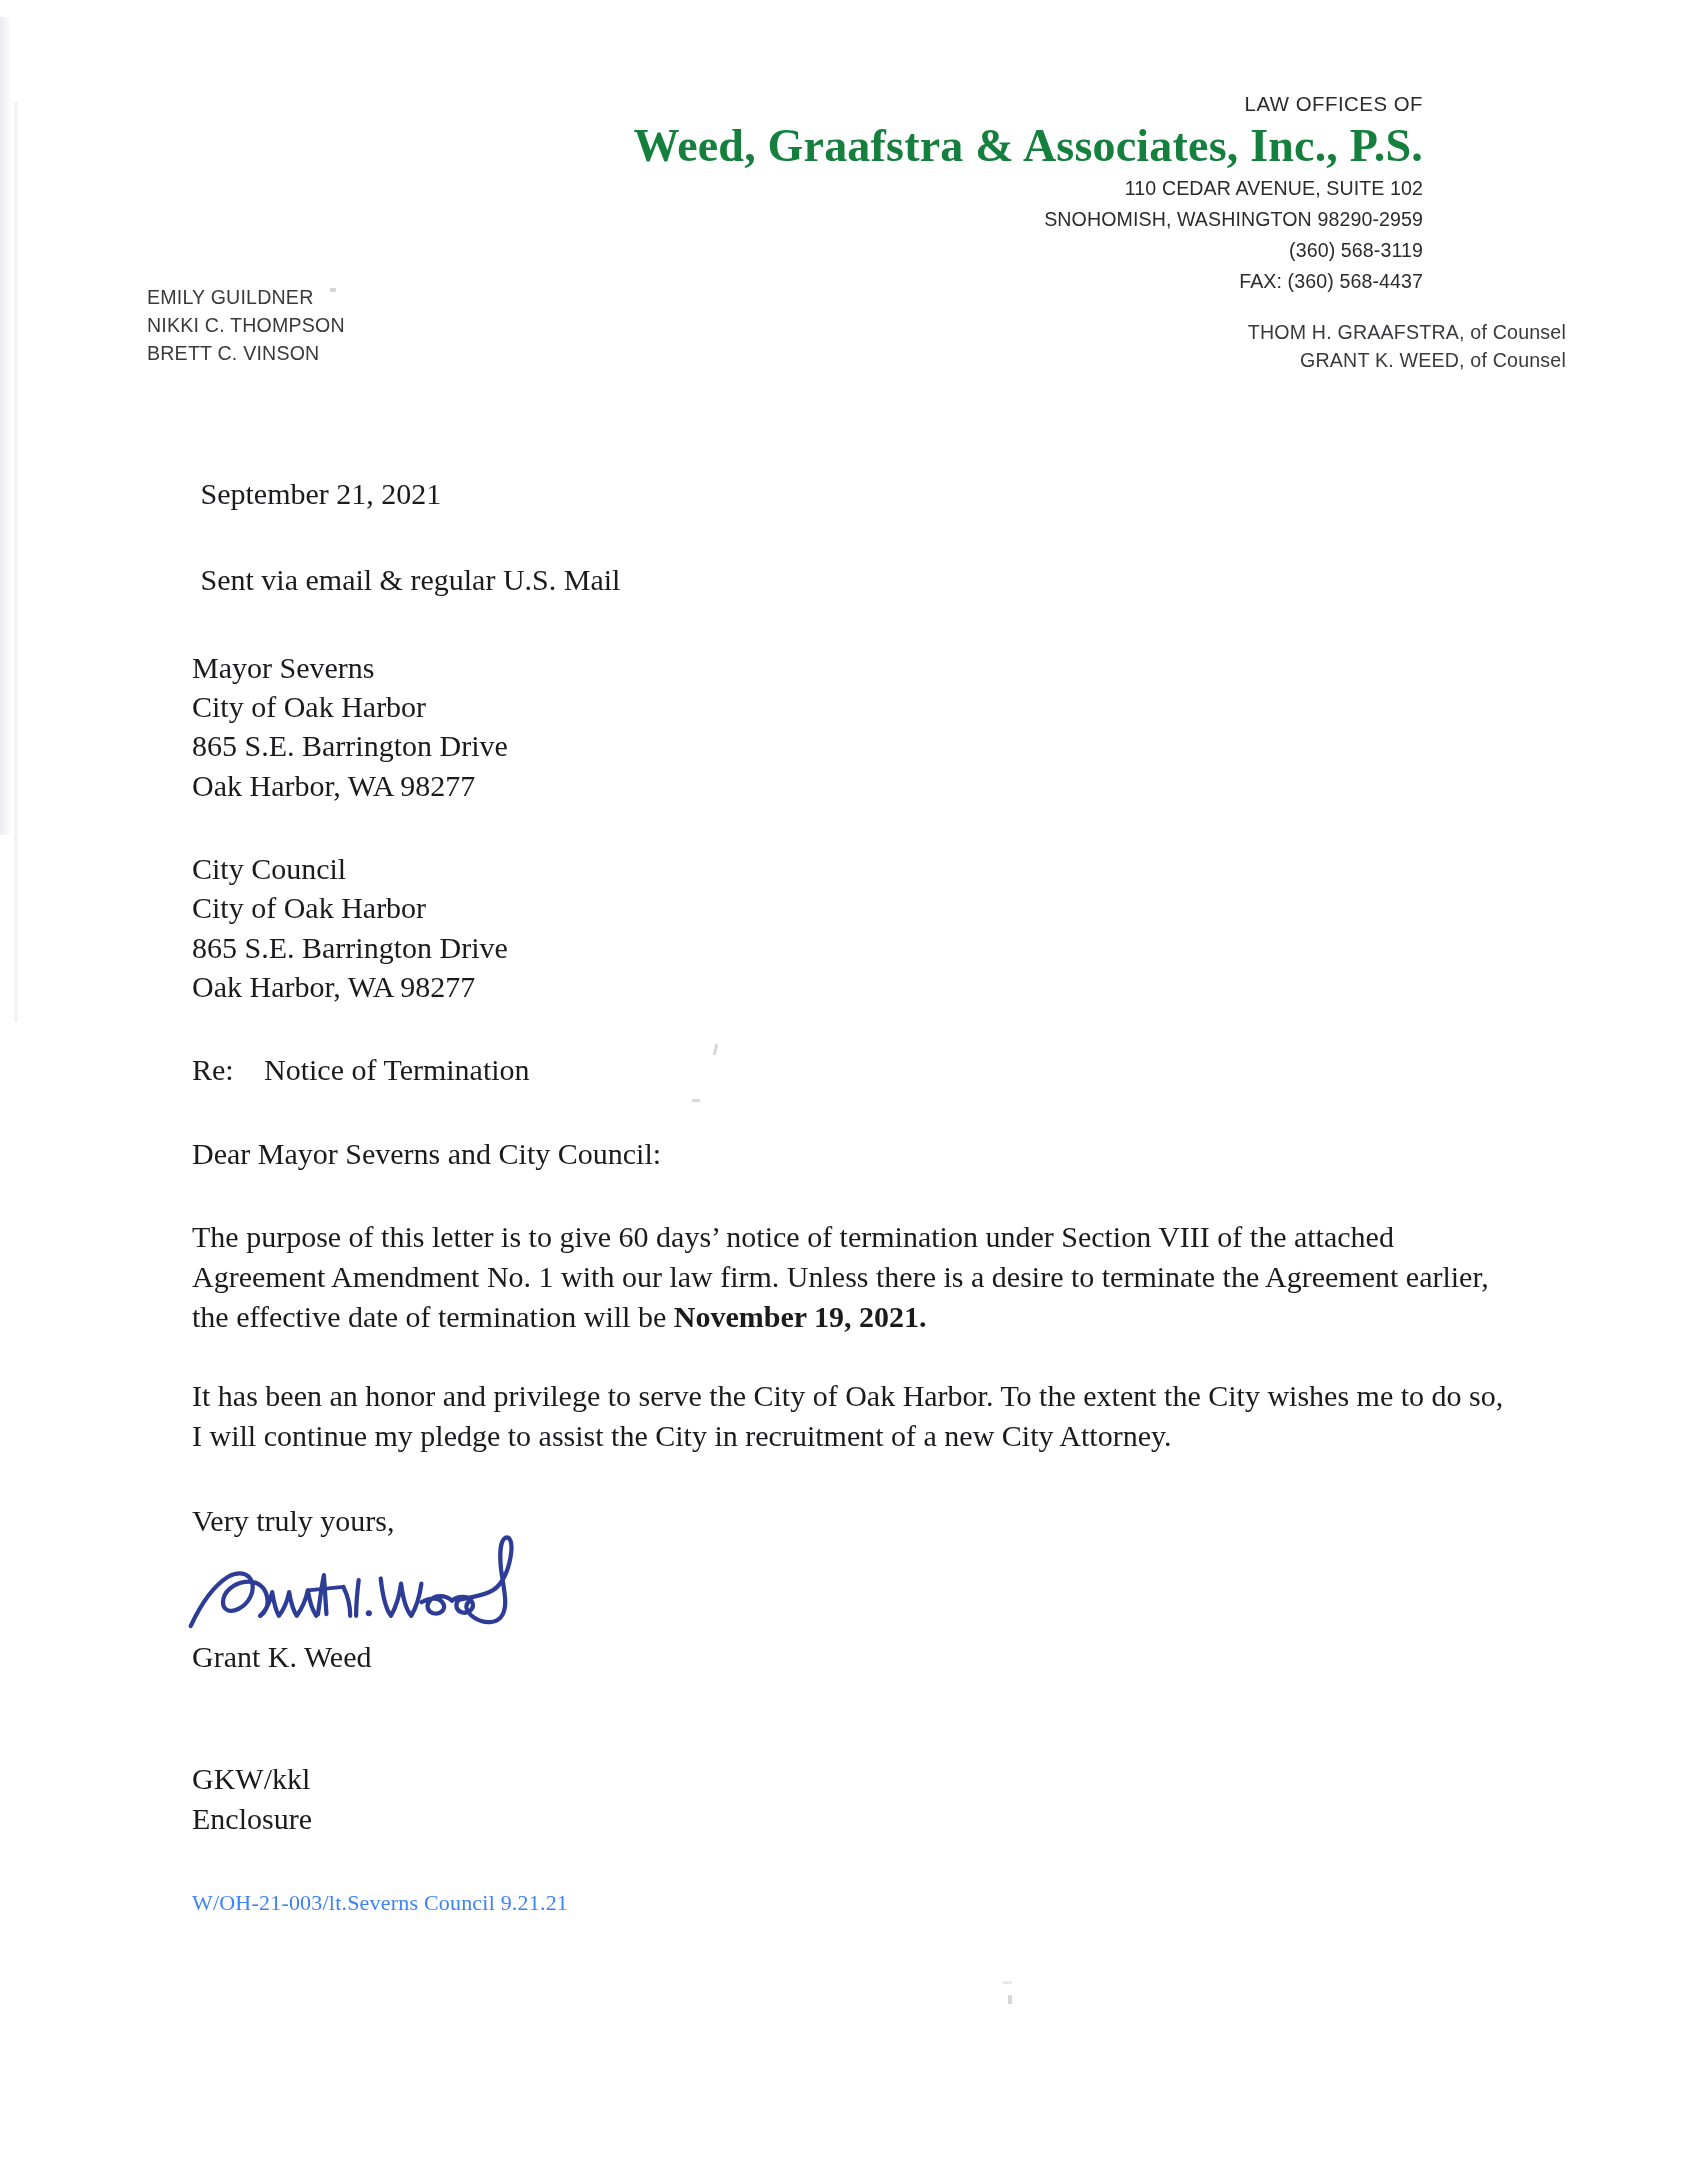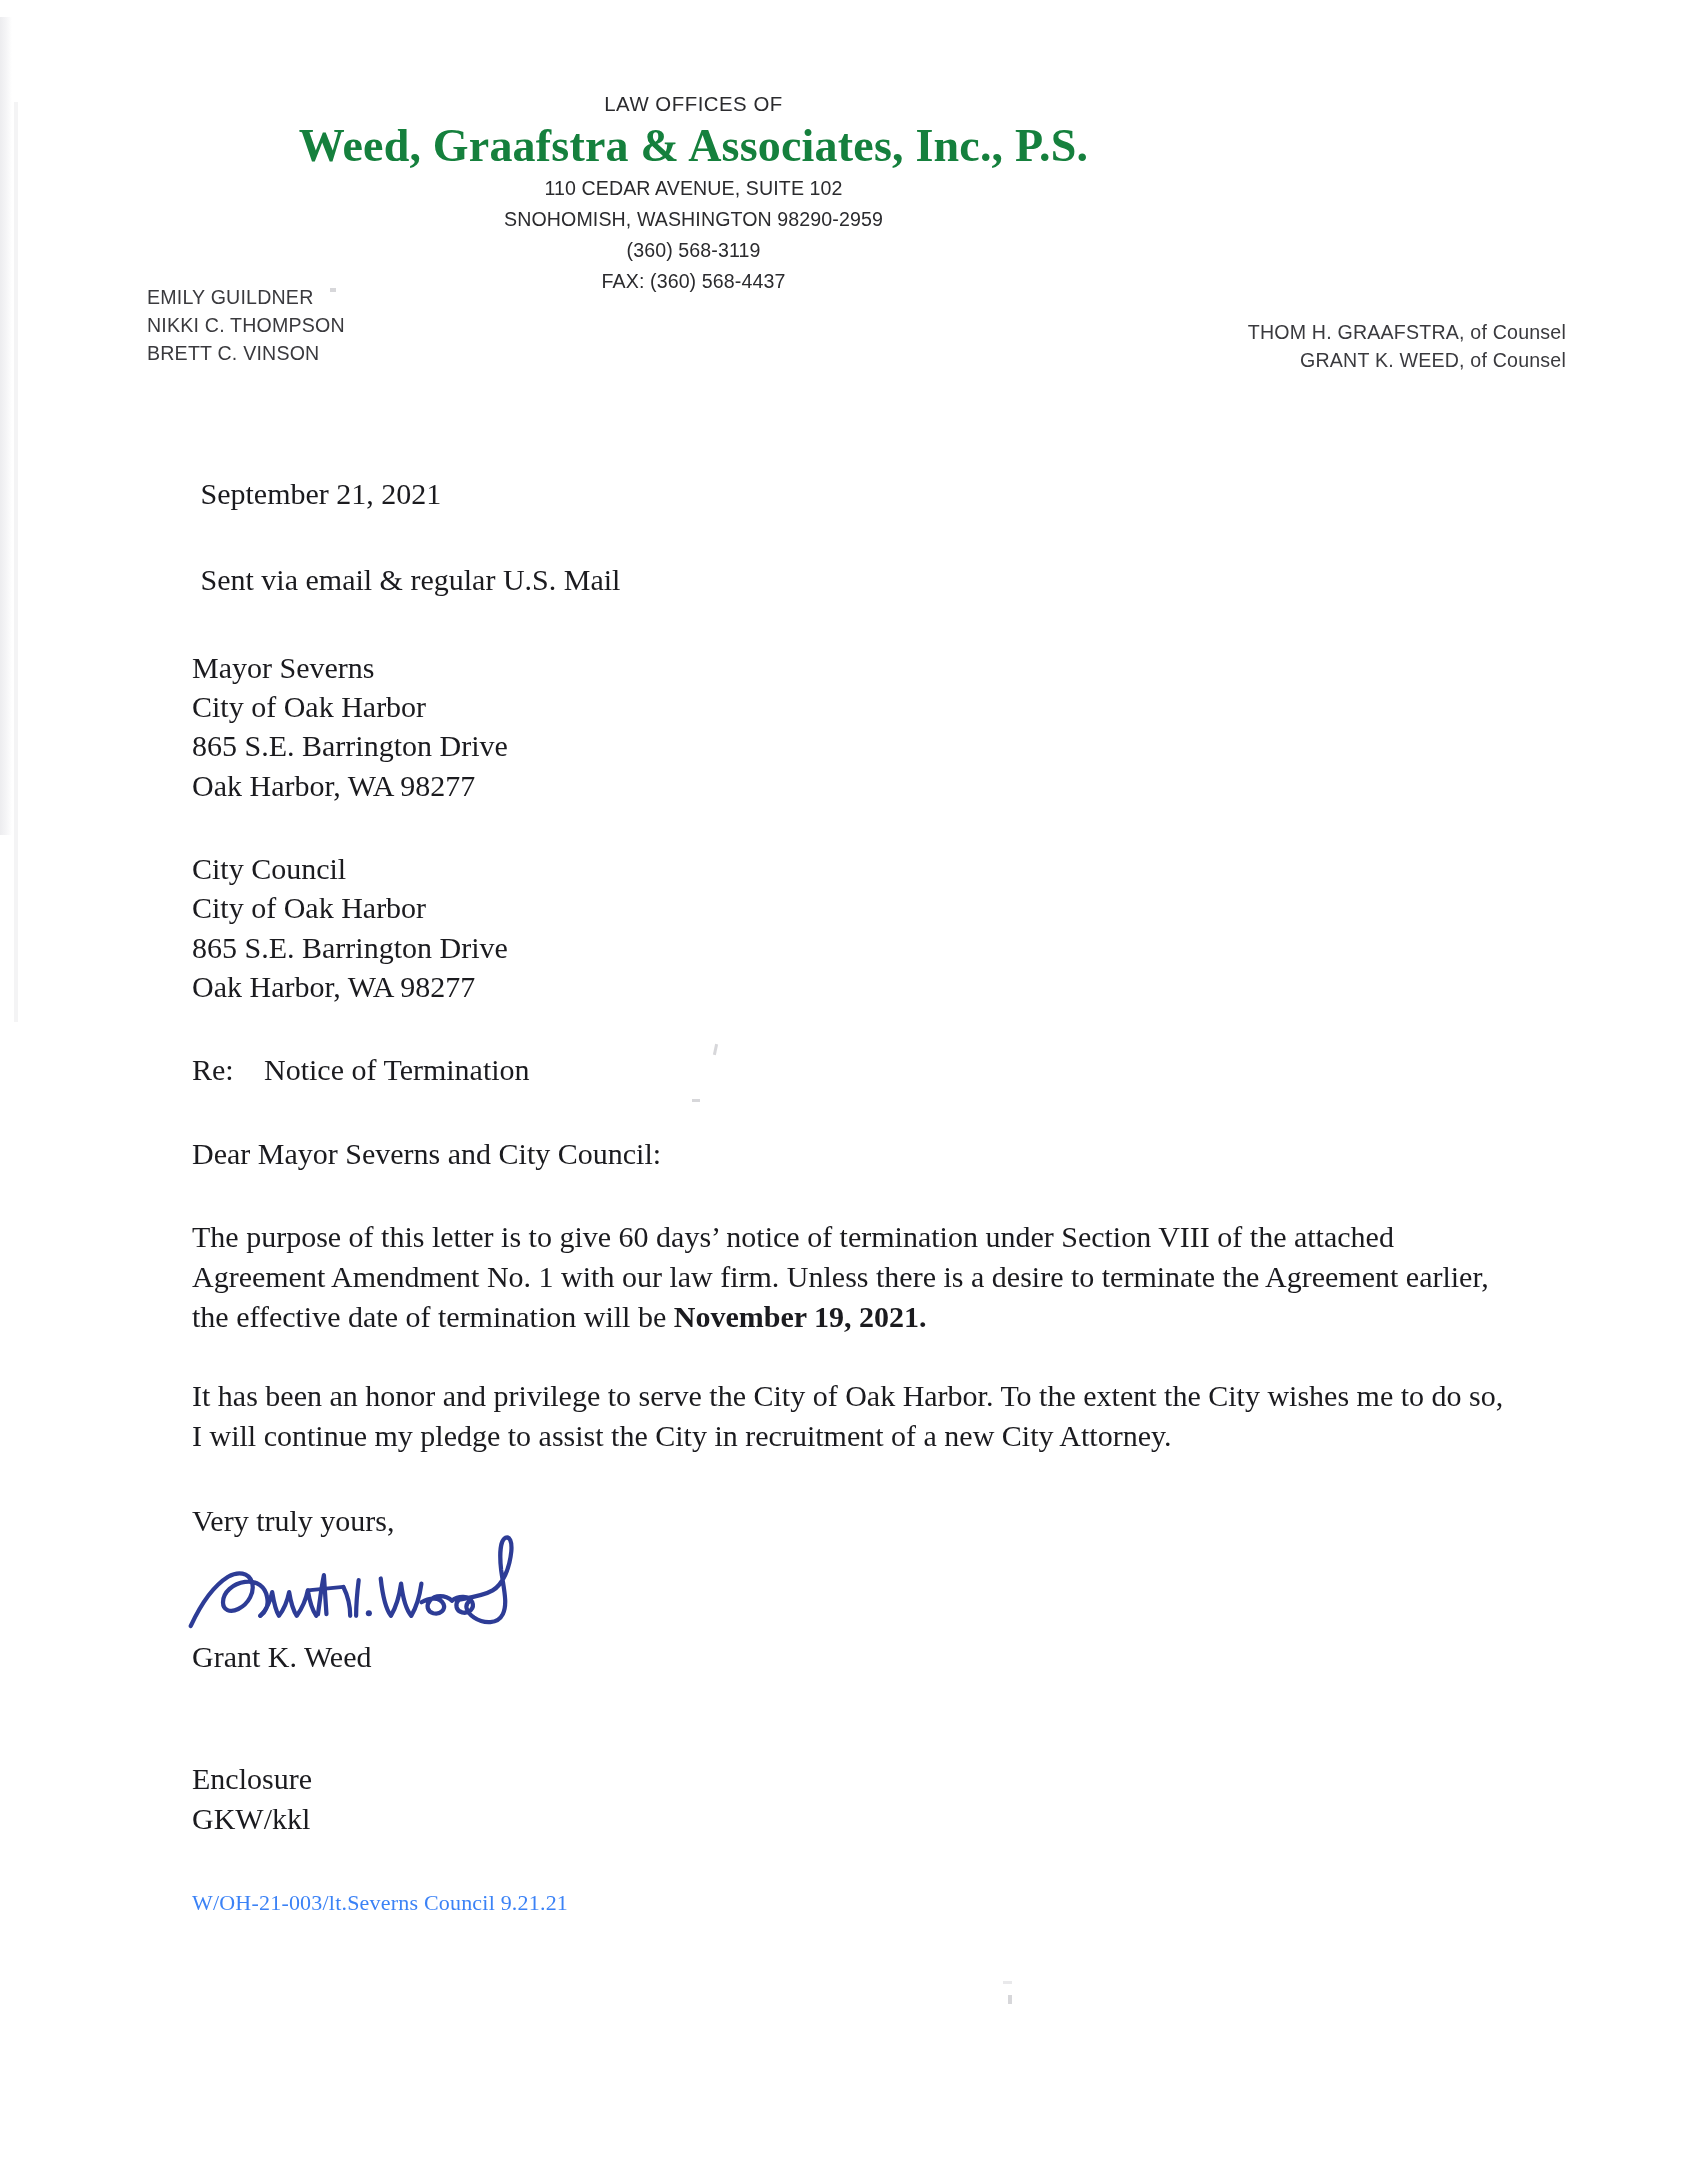--- a/index.html
+++ b/index.html
@@ -39,21 +39,22 @@
     background: #f1f1f3;
     opacity: 0.8;
   }
 
   
   .letterhead {
     position: absolute;
     left: 0;
     top: 92px;
     width: 1387px;
-    text-align: center;
+    text-align: right;
+    padding-left: 36px;
   }
   .lh-eyebrow {
     font-family: "Liberation Sans", "DejaVu Sans", sans-serif;
     font-size: 20.4px;
     letter-spacing: 0.5px;
     color: #2b2b2e;
     line-height: 1.2;
   }
   .lh-firm {
     font-family: "Liberation Serif", "DejaVu Serif", serif;
@@ -274,21 +275,21 @@
           <path d="M314 82 C 322 76, 334 76, 338 84 C 341 91, 334 98, 326 96 C 319 94, 317 87, 322 81" stroke-width="5"></path>
 
           <path d="M322 81 C 338 78, 352 76, 362 70 C 374 63, 382 44, 384 24 C 385 12, 382 6, 377 8 C 371 11, 370 28, 372 46 C 375 68, 380 86, 374 98 C 368 110, 352 110, 340 102 C 330 95, 328 86, 336 82" stroke-width="5"></path>
         </g>
       </svg>
     </div>
 
     <div class="signer-name">Grant K. Weed</div>
 
     <div class="ref-block">
+      <div>GKW/kkl</div>
       <div>Enclosure</div>
-      <div>GKW/kkl</div>
     </div>
 
     <div class="file-ref">W/OH-21-003/lt.Severns Council 9.21.21</div>
 
   </div>
 </div>
 
 
 </body></html>

